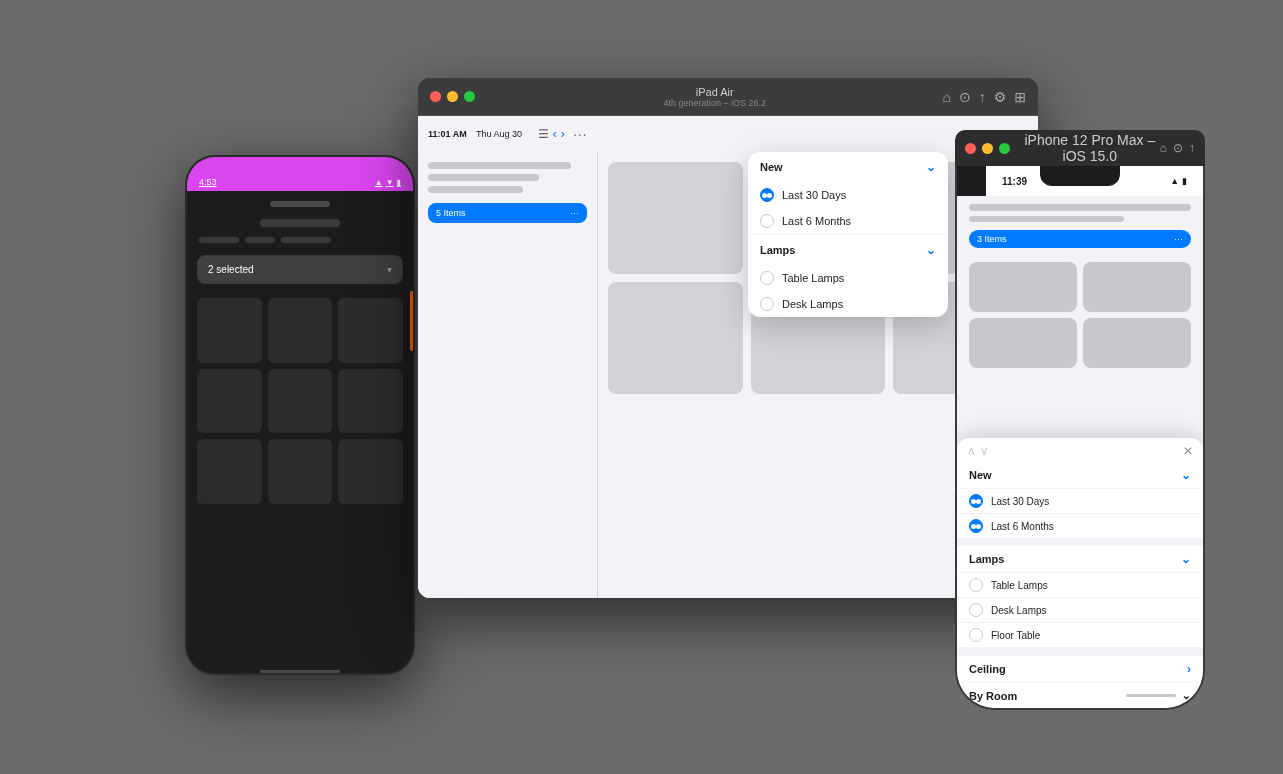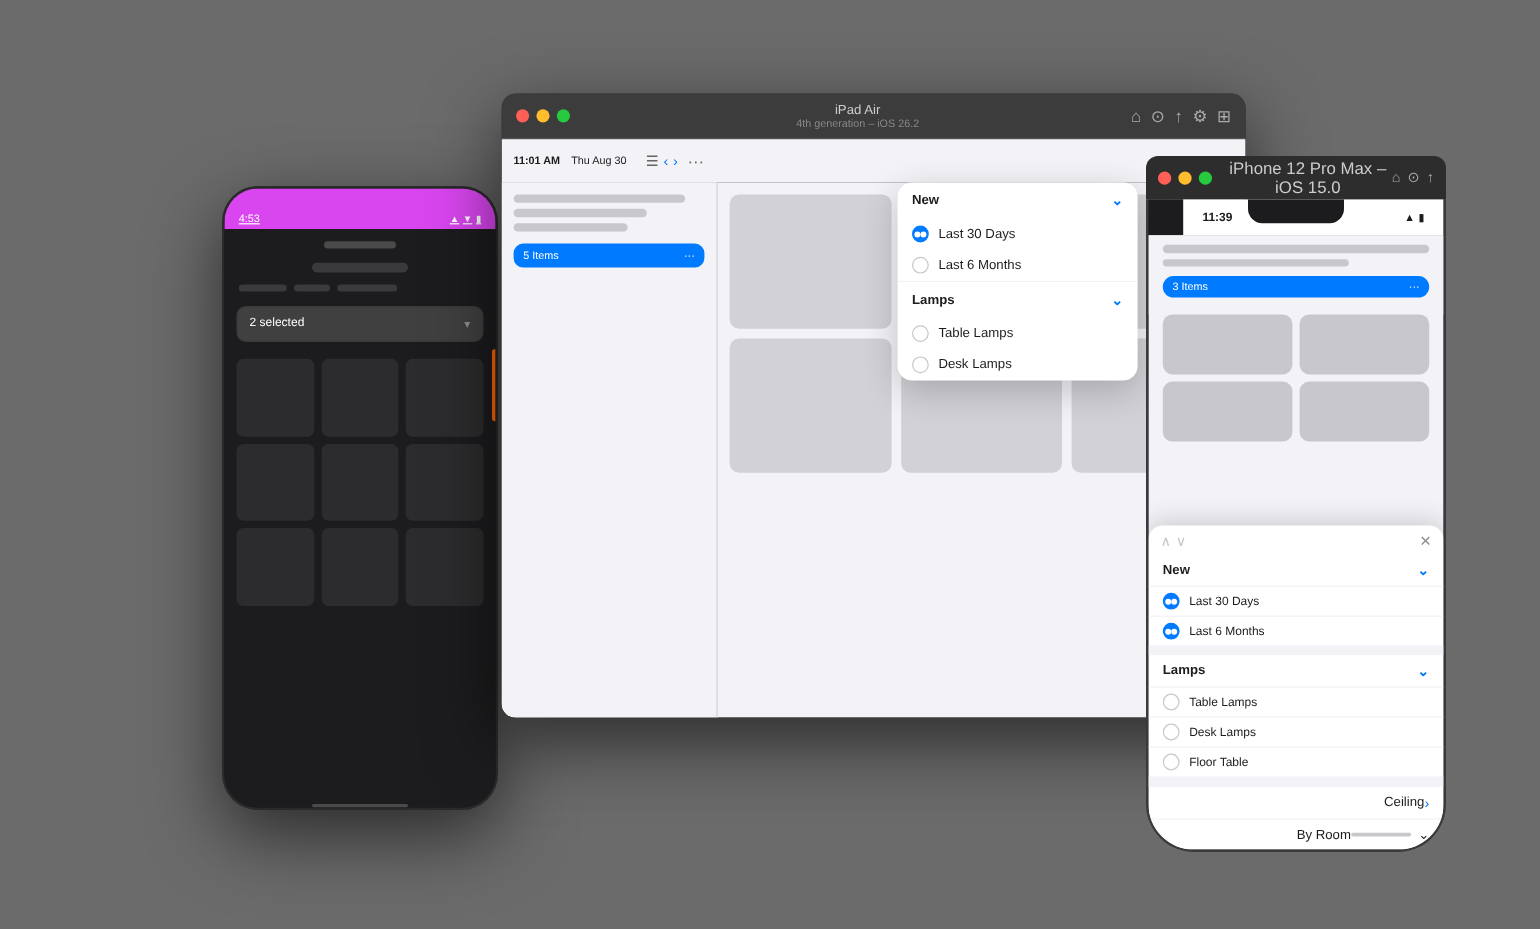--- a/index.html
+++ b/index.html
@@ -531,26 +531,27 @@
     }
 
     .iphone-popup-divider {
       height: 8px;
       background: #f2f2f7;
     }
 
     .iphone-popup-section-collapsed {
       display: flex;
       align-items: center;
-      justify-content: flex-end;
+      justify-content: space-between;
       padding: 6px 12px;
-      font-weight: 400;
+      font-weight: 700;
       font-size: 11px;
       color: #1c1c1e;
       border-top: 1px solid #f2f2f7;
+      gap: 40px;
     }
 
     .chevron-right { color: #007aff; font-size: 12px; }
 
     .iphone-home-indicator {
       position: absolute;
       bottom: 6px;
       left: 50%;
       transform: translateX(-50%);
       width: 80px;

